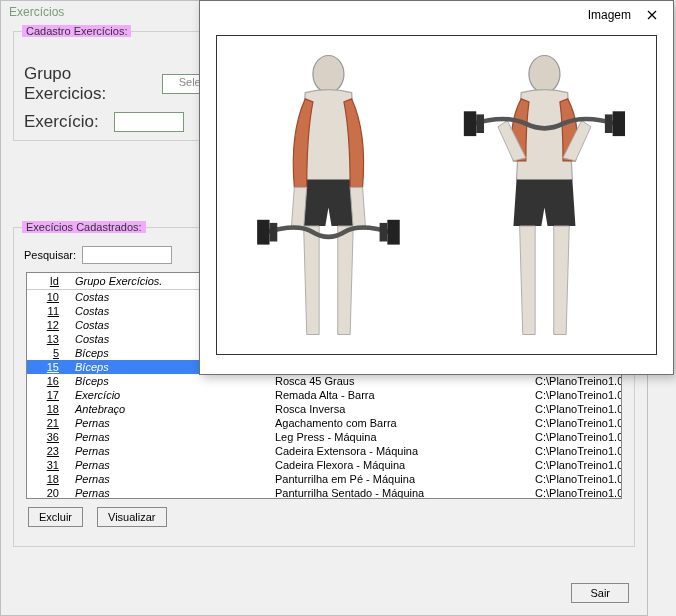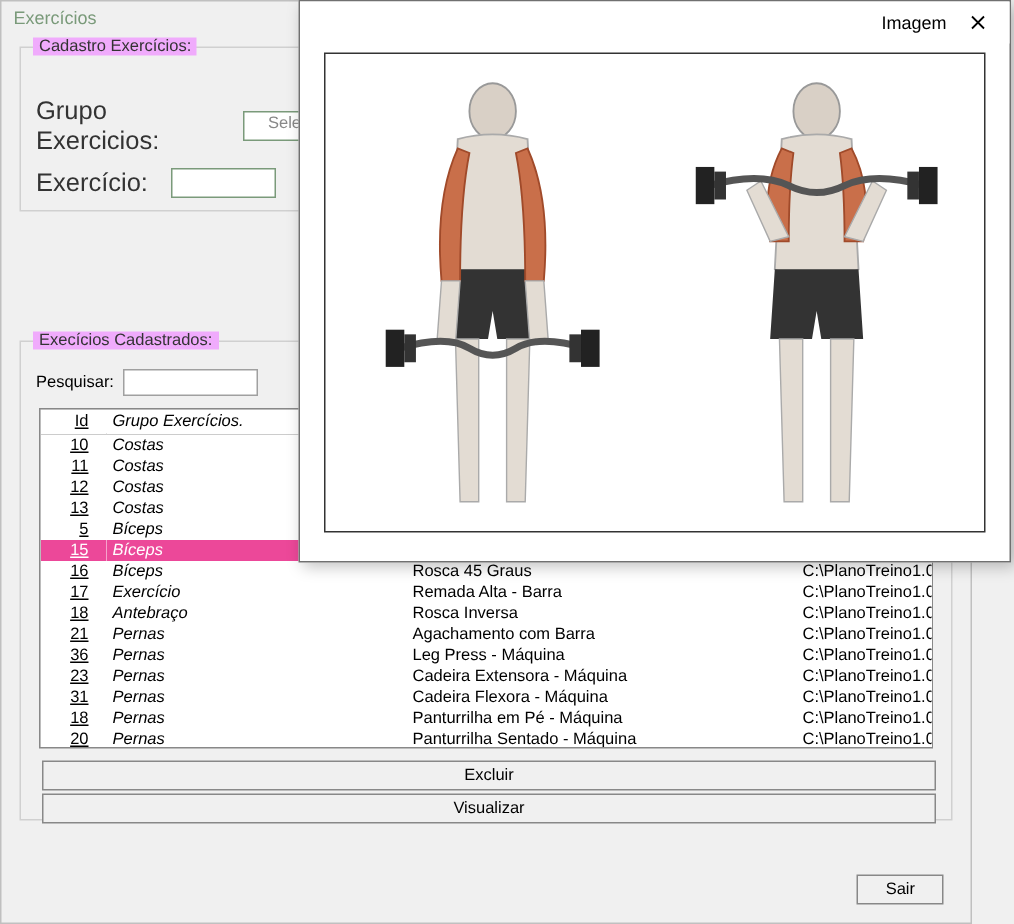--- a/index.html
+++ b/index.html
@@ -101,33 +101,32 @@
     top: 0;
   }
   tbody td {
     padding: 0px 4px;
     line-height: 14px;
     white-space: nowrap;
     overflow: hidden;
     color: #000;
   }
   tbody tr.selected td {
-    background: #ec4899;
+    background: #3b82f6;
     color: #fff;
   }
   .col-id { width: 44px; text-align: right; padding-right: 12px; text-decoration: underline; }
   .col-grp { width: 200px; font-style: italic; }
   .col-ex { width: 260px; }
   .col-path { width: auto; }
   .btn-row {
     display: flex;
-    gap: 2px;
+    gap: 14px;
     margin-top: 8px;
     padding-left: 4px;
-    flex-direction: column;
   }
   .btn {
     border: 1px solid #888;
     background: #f0f0f0;
     padding: 3px 10px;
     font-size: 11px;
     cursor: pointer;
   }
   .footer {
     position: absolute;

